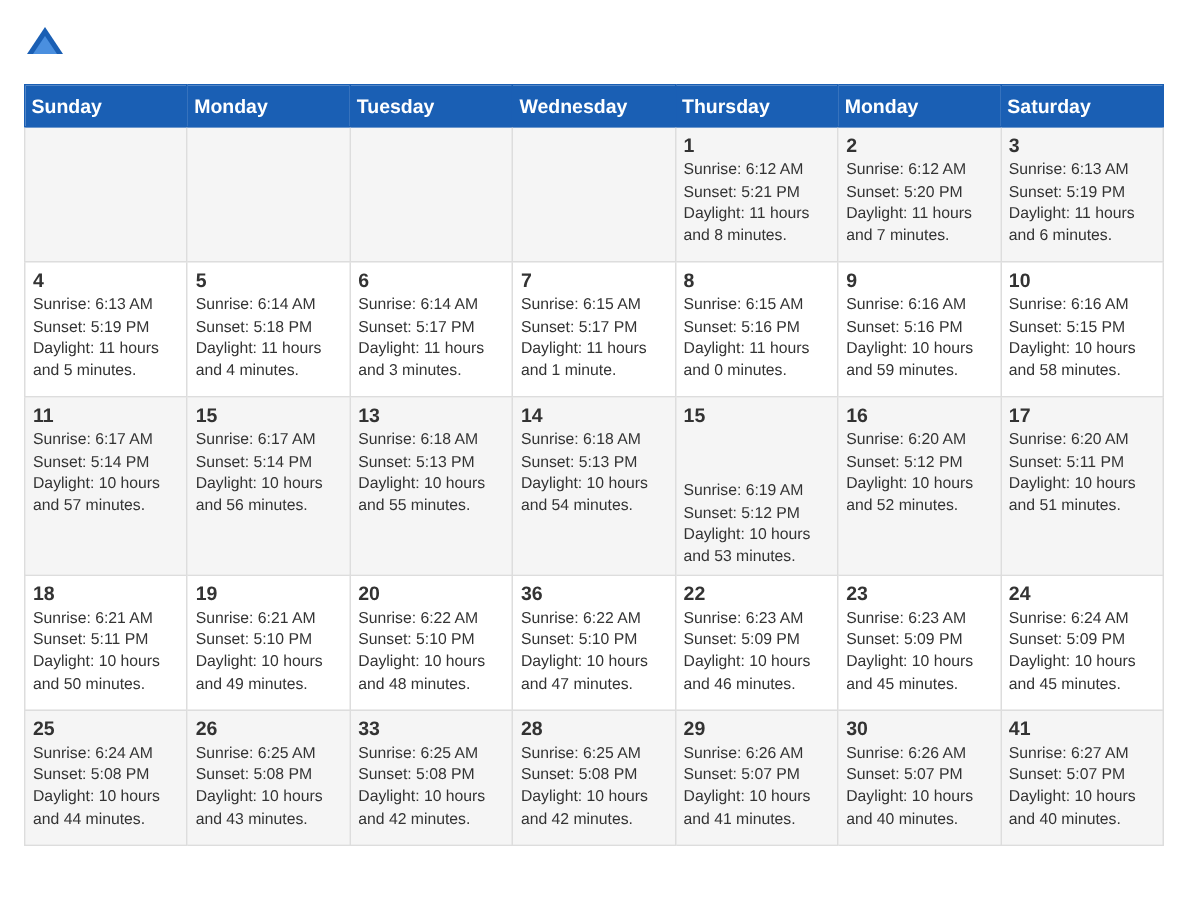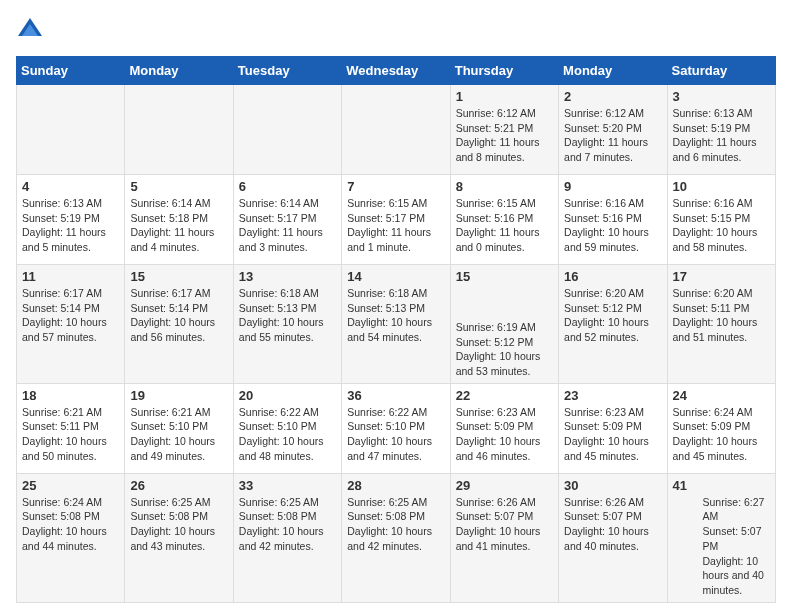--- a/index.html
+++ b/index.html
@@ -311,19 +311,19 @@
 Daylight: 10 hours and 41 minutes.</div>
         </td>
         <td>
           <span class="day-number">30</span>
           <div class="day-info" style="white-space: pre-line;">Sunrise: 6:26 AM
 Sunset: 5:07 PM
 Daylight: 10 hours and 40 minutes.</div>
         </td>
         <td>
           <span class="day-number">41</span>
-          <div class="day-info" style="white-space: pre-line; margin-left: 30px;">Sunrise: 6:27 AM
+          <div class="day-info" style="white-space: pre-line;">Sunrise: 6:27 AM
 Sunset: 5:07 PM
 Daylight: 10 hours and 40 minutes.</div>
         </td>
       </tr>
     </tbody>
 </table>
 
 </body></html>

